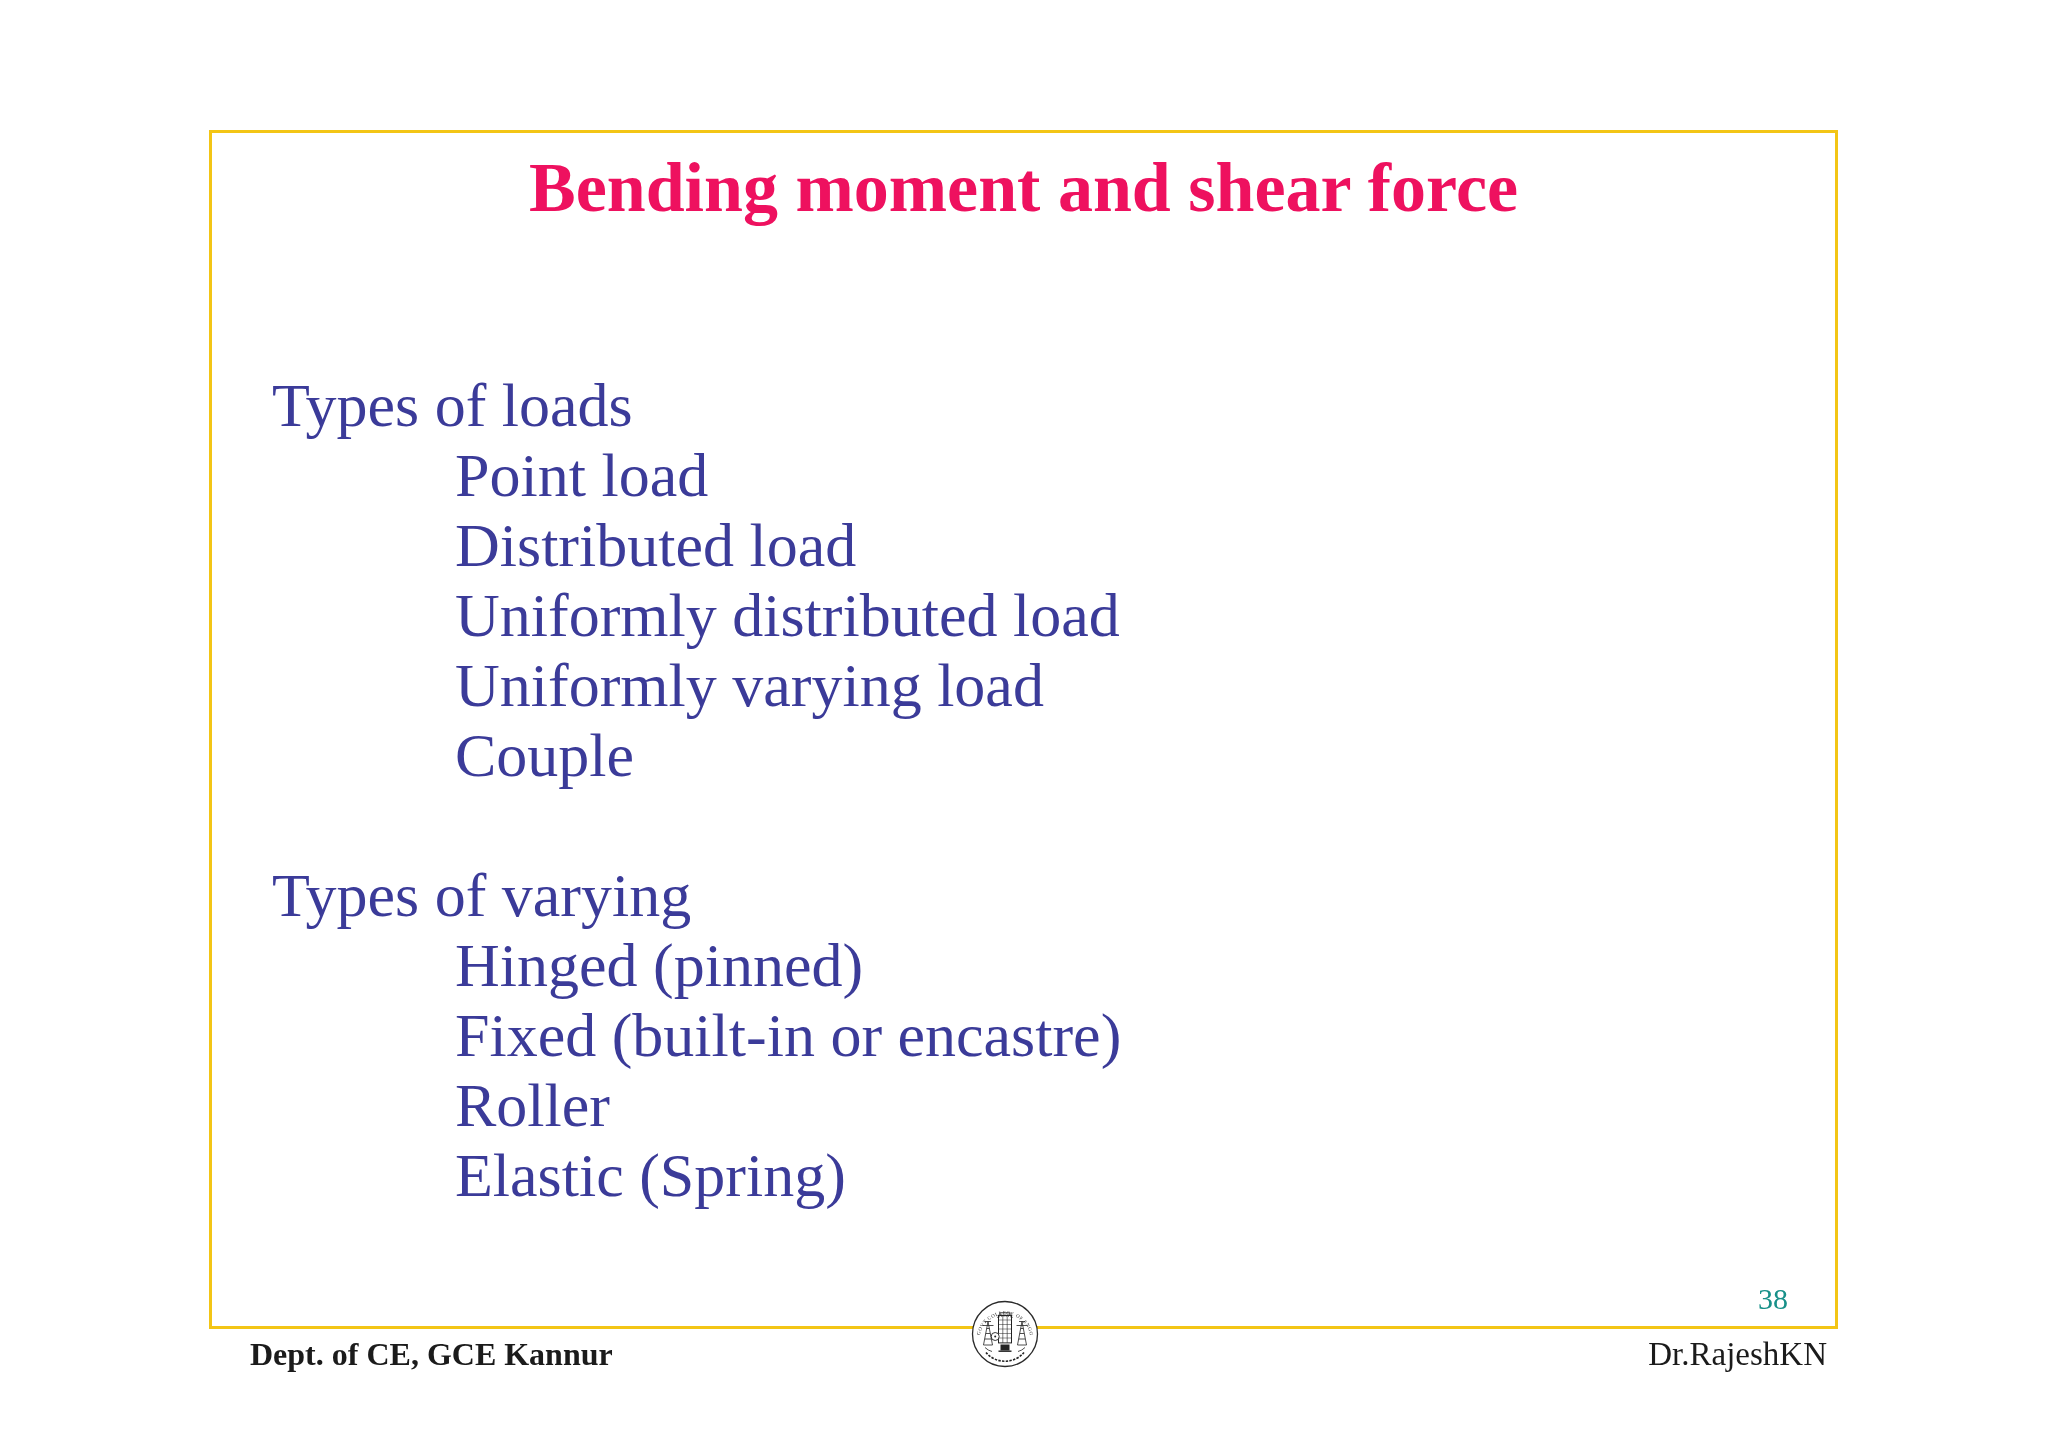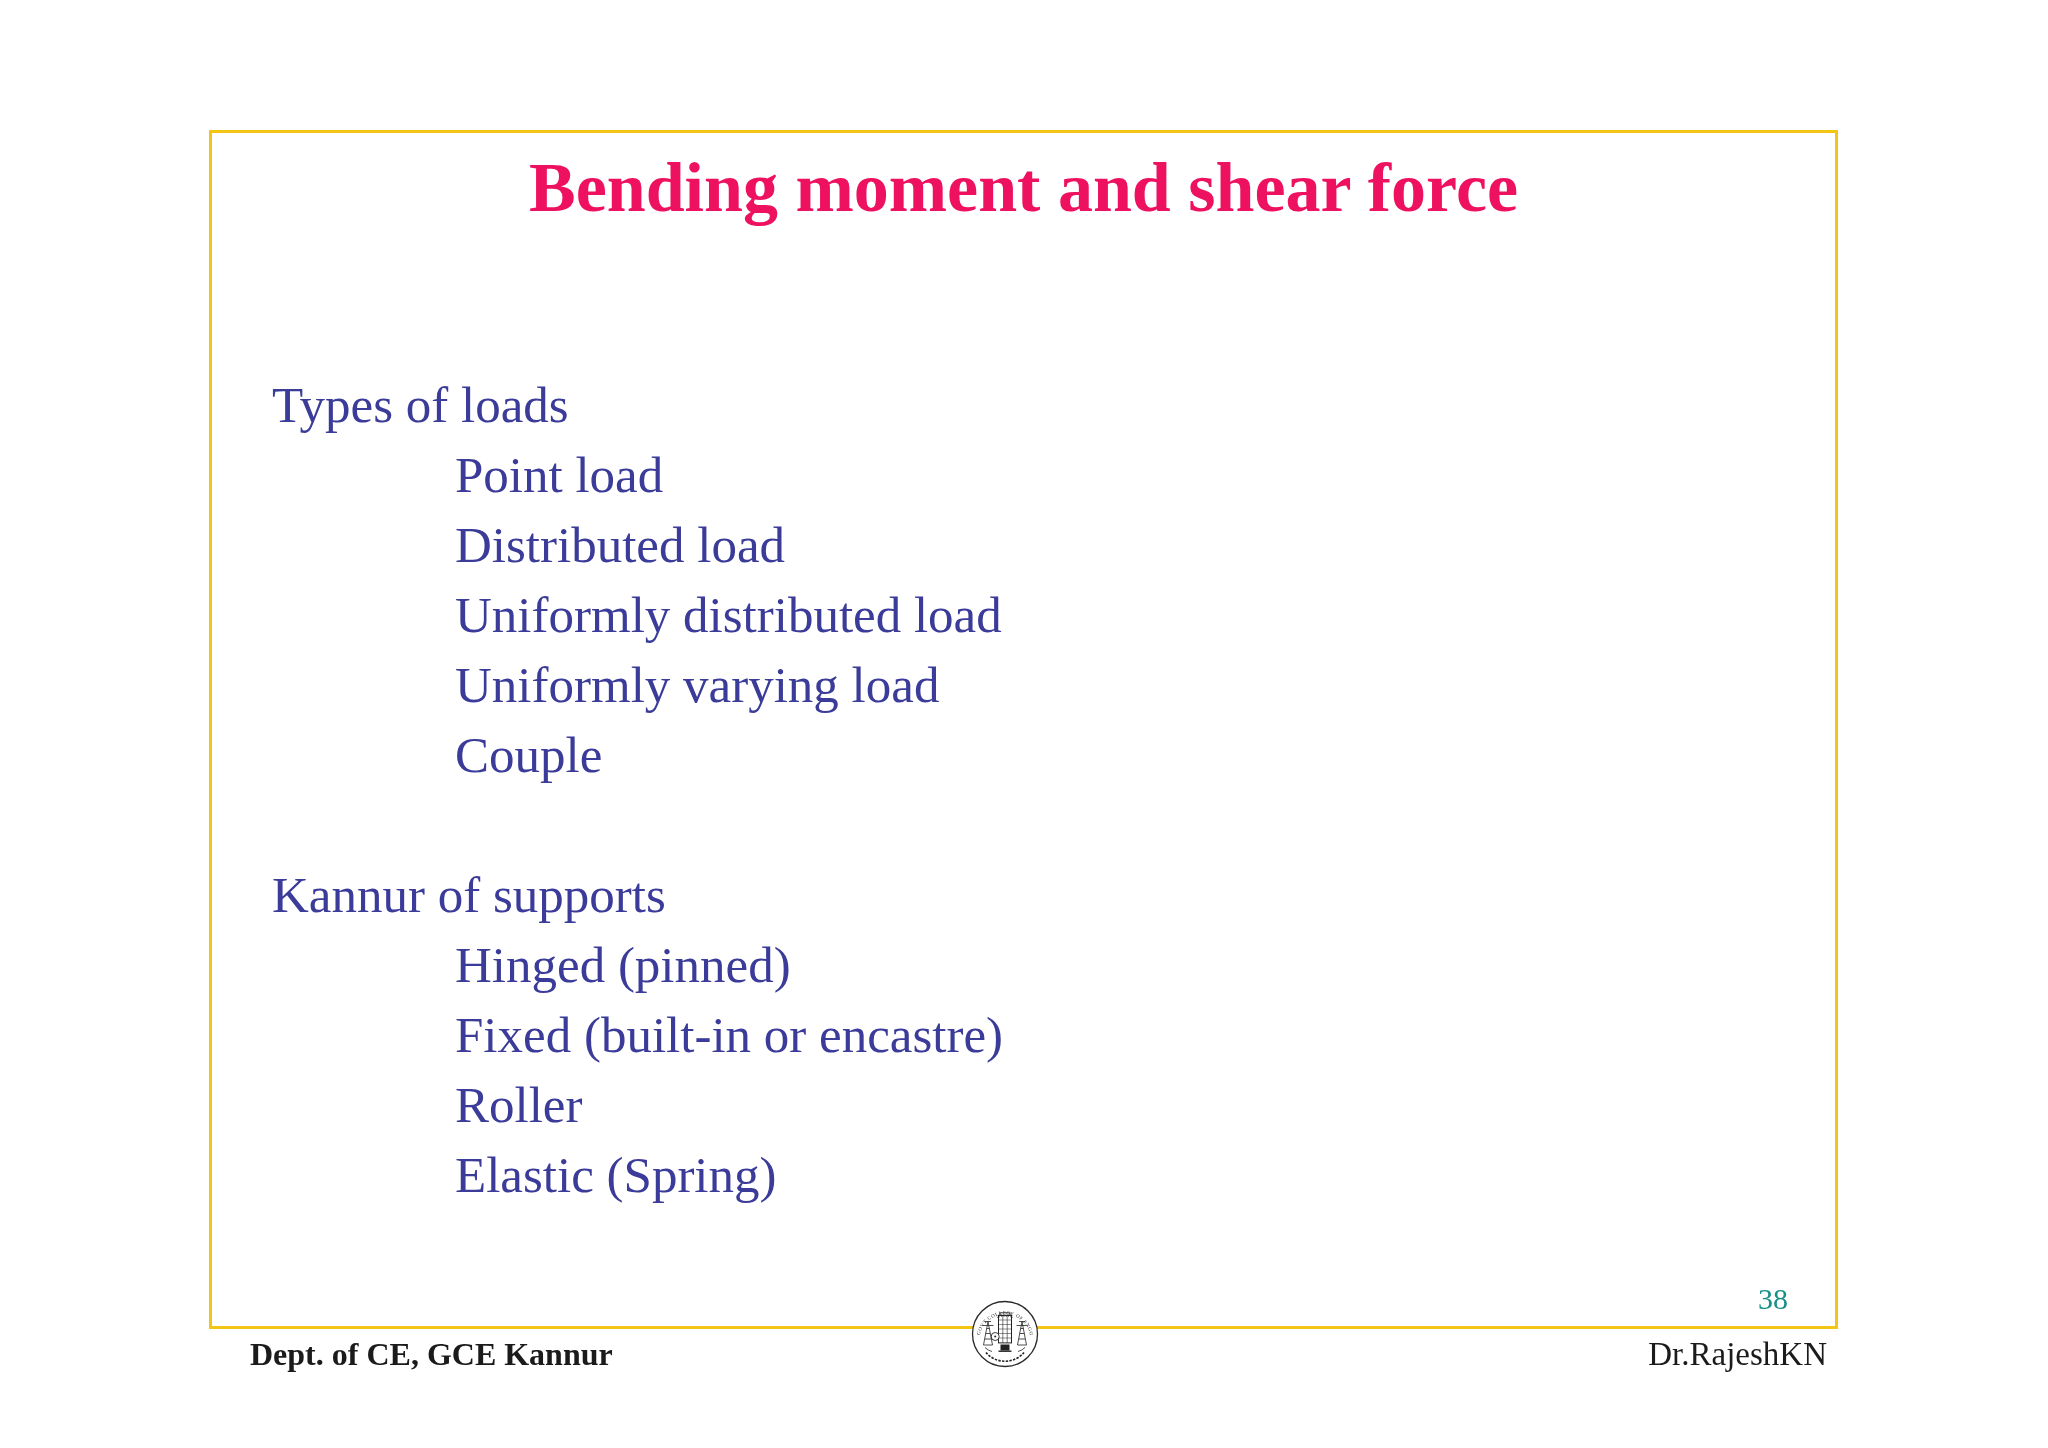--- a/index.html
+++ b/index.html
@@ -39,21 +39,21 @@
     color: #EE115F;
     letter-spacing: 0px;
     line-height: 1.2;
   }
   .body-text {
     position: absolute;
     left: 272px;
     top: 370px;
     width: 1500px;
     color: #3B3B99;
-    font-size: 51px;
+    font-size: 62px;
     line-height: 70px;
   }
   .section { margin: 0; }
   .section.second { margin-top: 70px; }
   .section-heading { white-space: nowrap; }
   .item-list { margin: 0; padding: 0; list-style: none; }
   .item-list .list-item {
     margin-left: 183px;
     white-space: nowrap;
   }
@@ -109,21 +109,21 @@
       <ul class="item-list">
         <li class="list-item">Point load</li>
         <li class="list-item">Distributed load</li>
         <li class="list-item">Uniformly distributed load</li>
         <li class="list-item">Uniformly varying load</li>
         <li class="list-item">Couple</li>
       </ul>
     </div>
 
     <div class="section second">
-      <div class="section-heading">Kannur of supports</div>
+      <div class="section-heading">Types of varying</div>
       <ul class="item-list">
         <li class="list-item">Hinged (pinned)</li>
         <li class="list-item">Fixed (built-in or encastre)</li>
         <li class="list-item">Roller</li>
         <li class="list-item">Elastic (Spring)</li>
       </ul>
     </div>
   </div>
 
   <div class="page-number">38</div>

